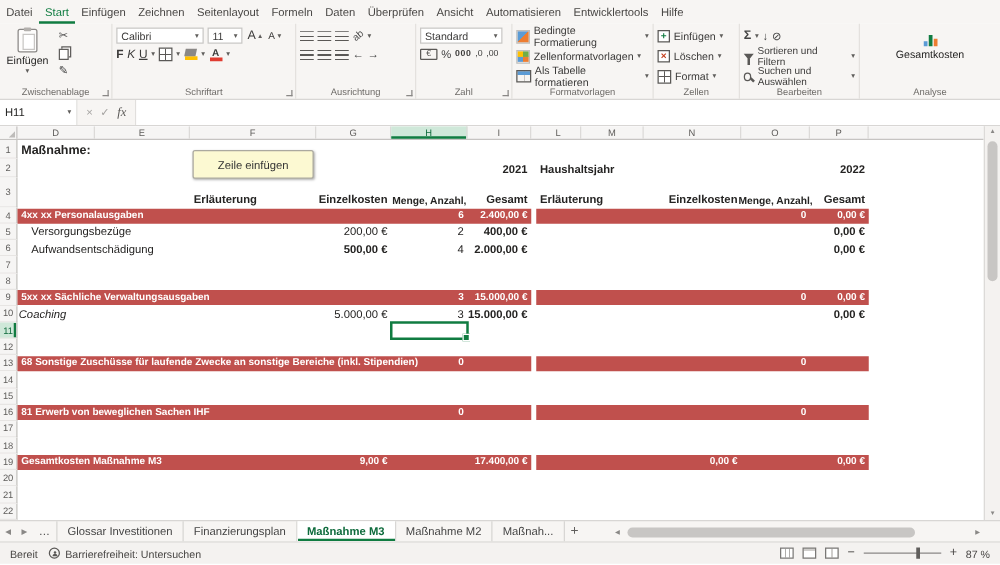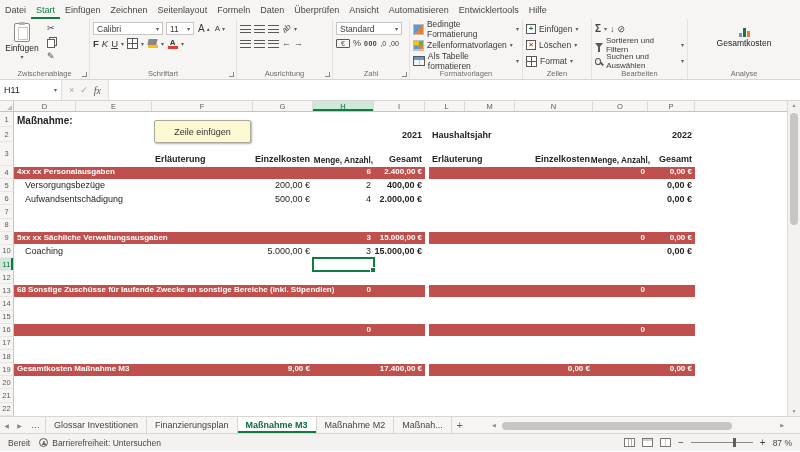--- a/index.html
+++ b/index.html
@@ -411,21 +411,21 @@
           <div class="rnum">5</div>
           <div class="cell ind" style="left: 14px; width: 138px;">Versorgungsbezüge</div>
           <div class="cell r" style="left: 253px; width: 60px;">200,00 €</div>
           <div class="cell r" style="left: 313px; width: 61px;">2</div>
           <div class="cell b r" style="left: 374px; width: 51px;">400,00 €</div>
           <div class="cell b r" style="left: 648px; width: 47px;">0,00 €</div>
         </div>
         <div class="grow" style="height: 13.15px;">
           <div class="rnum">6</div>
           <div class="cell ind" style="left: 14px; width: 138px;">Aufwandsentschädigung</div>
-          <div class="cell r" style="left: 253px; width: 60px;">500,00 €</div>
+          <div class="cell r" style="left: 253px; width: 60px; font-weight: bold;">500,00 €</div>
           <div class="cell r" style="left: 313px; width: 61px;">4</div>
           <div class="cell b r" style="left: 374px; width: 51px;">2.000,00 €</div>
           <div class="cell b r" style="left: 648px; width: 47px;">0,00 €</div>
         </div>
         <div class="grow" style="height: 13.15px;">
           <div class="rnum">7</div>
         </div>
         <div class="grow" style="height: 13.15px;">
           <div class="rnum">8</div>
         </div>
@@ -434,21 +434,21 @@
           <div class="band" style="left: 14px; width: 411px;"></div>
           <div class="band" style="left: 429px; width: 266px;"></div>
           <div class="cell w" style="left: 14px; width: 299px;">5xx xx Sächliche Verwaltungsausgaben</div>
           <div class="cell w r" style="left: 313px; width: 61px;">3</div>
           <div class="cell w r" style="left: 374px; width: 51px;">15.000,00 €</div>
           <div class="cell w r" style="left: 593px; width: 55px;">0</div>
           <div class="cell w r" style="left: 648px; width: 47px;">0,00 €</div>
         </div>
         <div class="grow" style="height: 13.15px;">
           <div class="rnum">10</div>
-          <div class="cell ind" style="left: 14px; width: 138px;">Coaching</div>
+          <div class="cell ind" style="left: 4px; width: 138px; font-style: italic;">Coaching</div>
           <div class="cell r" style="left: 253px; width: 60px;">5.000,00 €</div>
           <div class="cell r" style="left: 313px; width: 61px;">3</div>
           <div class="cell b r" style="left: 374px; width: 51px;">15.000,00 €</div>
           <div class="cell b r" style="left: 648px; width: 47px;">0,00 €</div>
         </div>
         <div class="grow" style="height: 13.15px;">
           <div class="rnum sel">11</div>
           <div class="selcell" style="left: 312px; width: 63px;"></div>
         </div>
         <div class="grow" style="height: 13.15px;">
@@ -465,20 +465,21 @@
         <div class="grow" style="height: 13.15px;">
           <div class="rnum">14</div>
         </div>
         <div class="grow" style="height: 13.15px;">
           <div class="rnum">15</div>
         </div>
         <div class="grow" style="height: 13.15px;">
           <div class="rnum">16</div>
           <div class="band" style="left: 14px; width: 411px;"></div>
           <div class="band" style="left: 429px; width: 266px;"></div>
+          <div class="cell w" style="left: 14px; width: 299px;">81 Erwerb von beweglichen Sachen IHF</div>
           <div class="cell w r" style="left: 313px; width: 61px;">0</div>
           <div class="cell w r" style="left: 593px; width: 55px;">0</div>
         </div>
         <div class="grow" style="height: 13.15px;">
           <div class="rnum">17</div>
         </div>
         <div class="grow" style="height: 13.15px;">
           <div class="rnum">18</div>
         </div>
         <div class="grow" style="height: 13.15px;">

